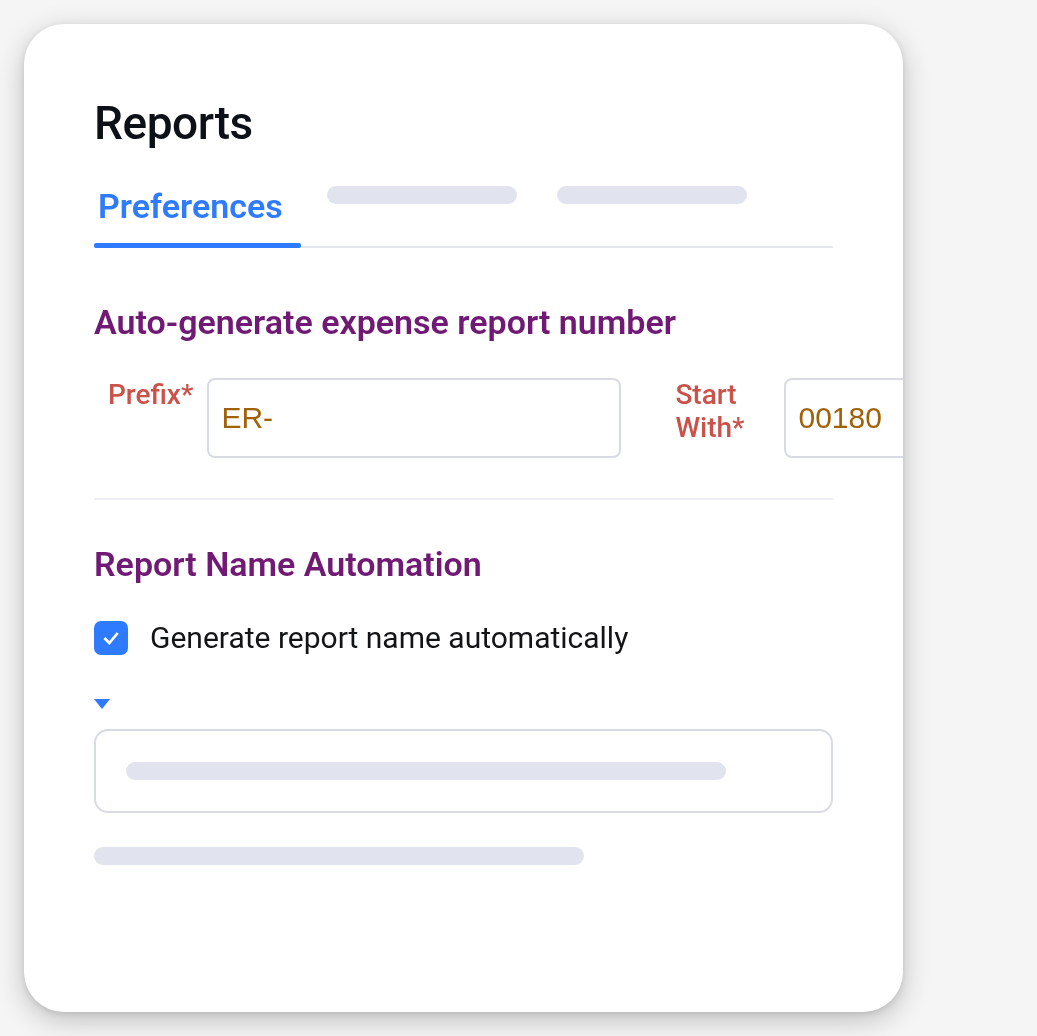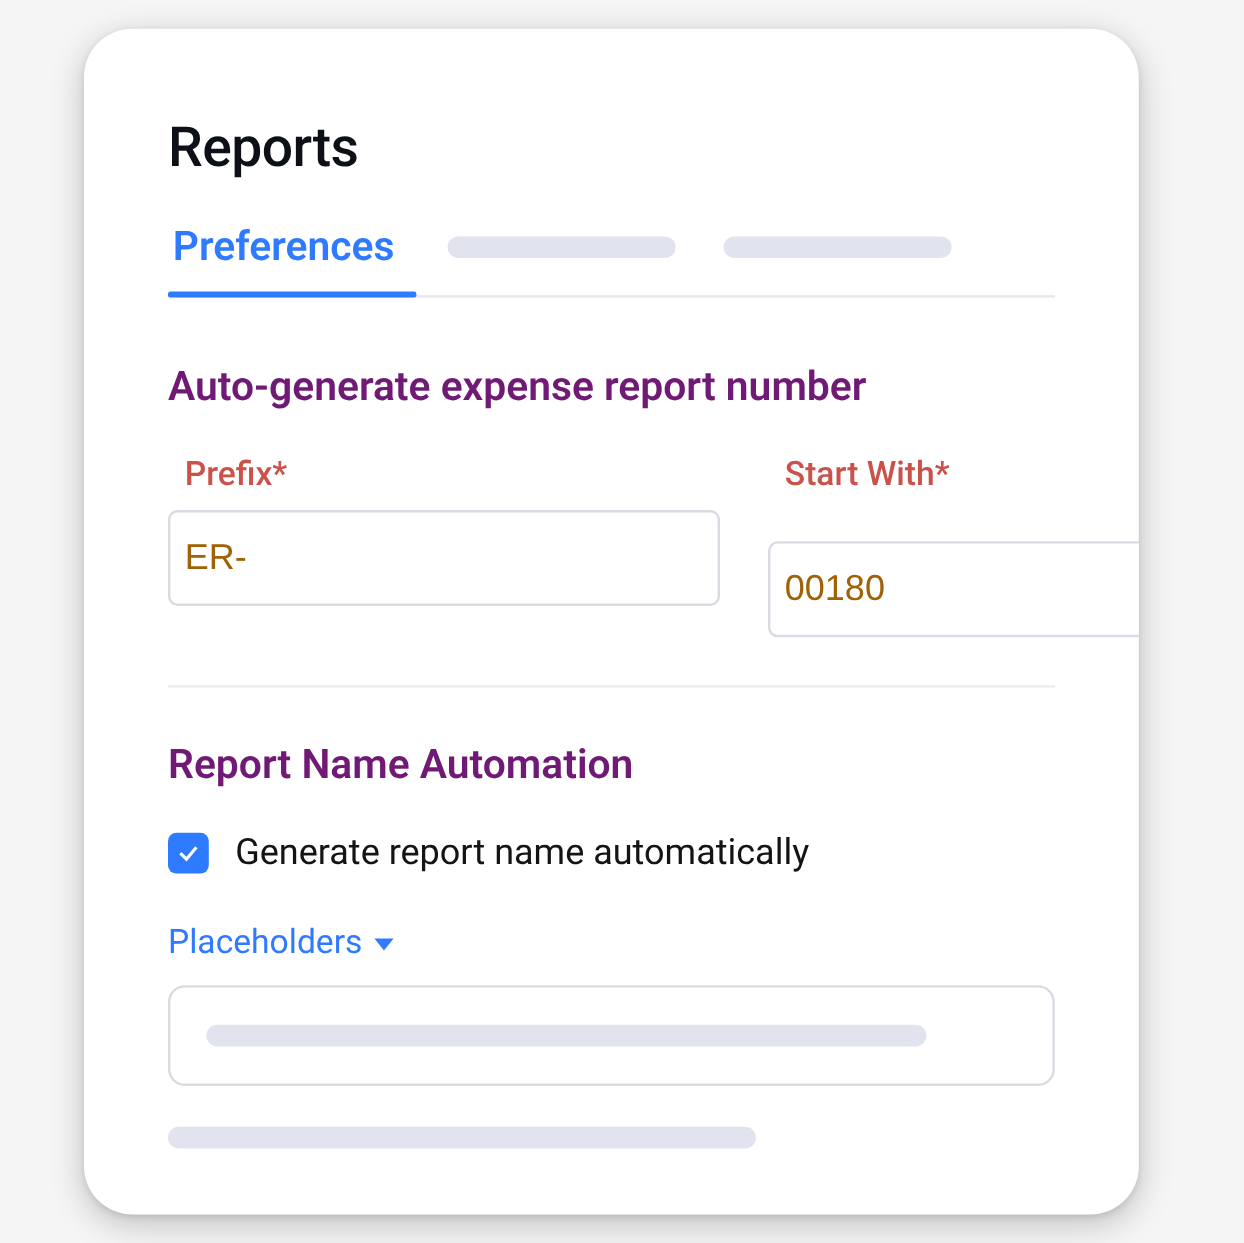--- a/index.html
+++ b/index.html
@@ -10,32 +10,30 @@
     }
     .card {
       width: 879px;
       height: 988px;
       background: #ffffff;
       border-radius: 40px;
       box-shadow: 0 8px 28px rgba(0,0,0,0.22), 0 2px 6px rgba(0,0,0,0.10);
       padding: 72px 70px 40px 70px;
       position: relative;
       overflow: hidden;
-      margin-left: 46px;
     }
     .page-title {
       font-size: 46px;
       font-weight: 500;
       color: #0d1117;
       letter-spacing: -0.01em;
       margin-bottom: 36px;
     }
     .tabs {
       display: flex;
-      align-items: center;
       gap: 40px;
       border-bottom: 2px solid #e6e7ee;
       margin-bottom: 54px;
     }
     .tab {
       font-size: 34px;
       font-weight: 600;
       padding: 0 4px 20px 4px;
       color: #5a6372;
       cursor: pointer;
@@ -68,21 +66,20 @@
       margin-bottom: 36px;
     }
 
     .field-row {
       display: flex;
       gap: 40px;
       margin-bottom: 40px;
     }
     .field {
       display: flex;
-      flex-direction: column;
       gap: 14px;
     }
     .field.prefix { flex: 0 0 460px; }
     .field.start  { flex: 0 0 304px; gap: 40px; }
     .field-label {
       font-size: 28px;
       font-weight: 500;
       color: #c9524a;
       padding-left: 14px;
     }
@@ -205,21 +202,20 @@
     <div class="checkbox">
       <svg viewBox="0 0 24 24">
           <polyline points="4 12 10 18 20 6"></polyline>
         </svg>
     </div>
     <div class="check-label">Generate report name automatically</div>
   </div>
 
   <div class="row-placeholders">
     <div class="placeholders-link">
-      <span>Placeholders</span>
       <span class="caret"></span>
     </div>
   </div>
 
   <div class="big-input">
     <div class="skeleton"></div>
   </div>
 
   <div class="bottom-skeleton"></div>
 

